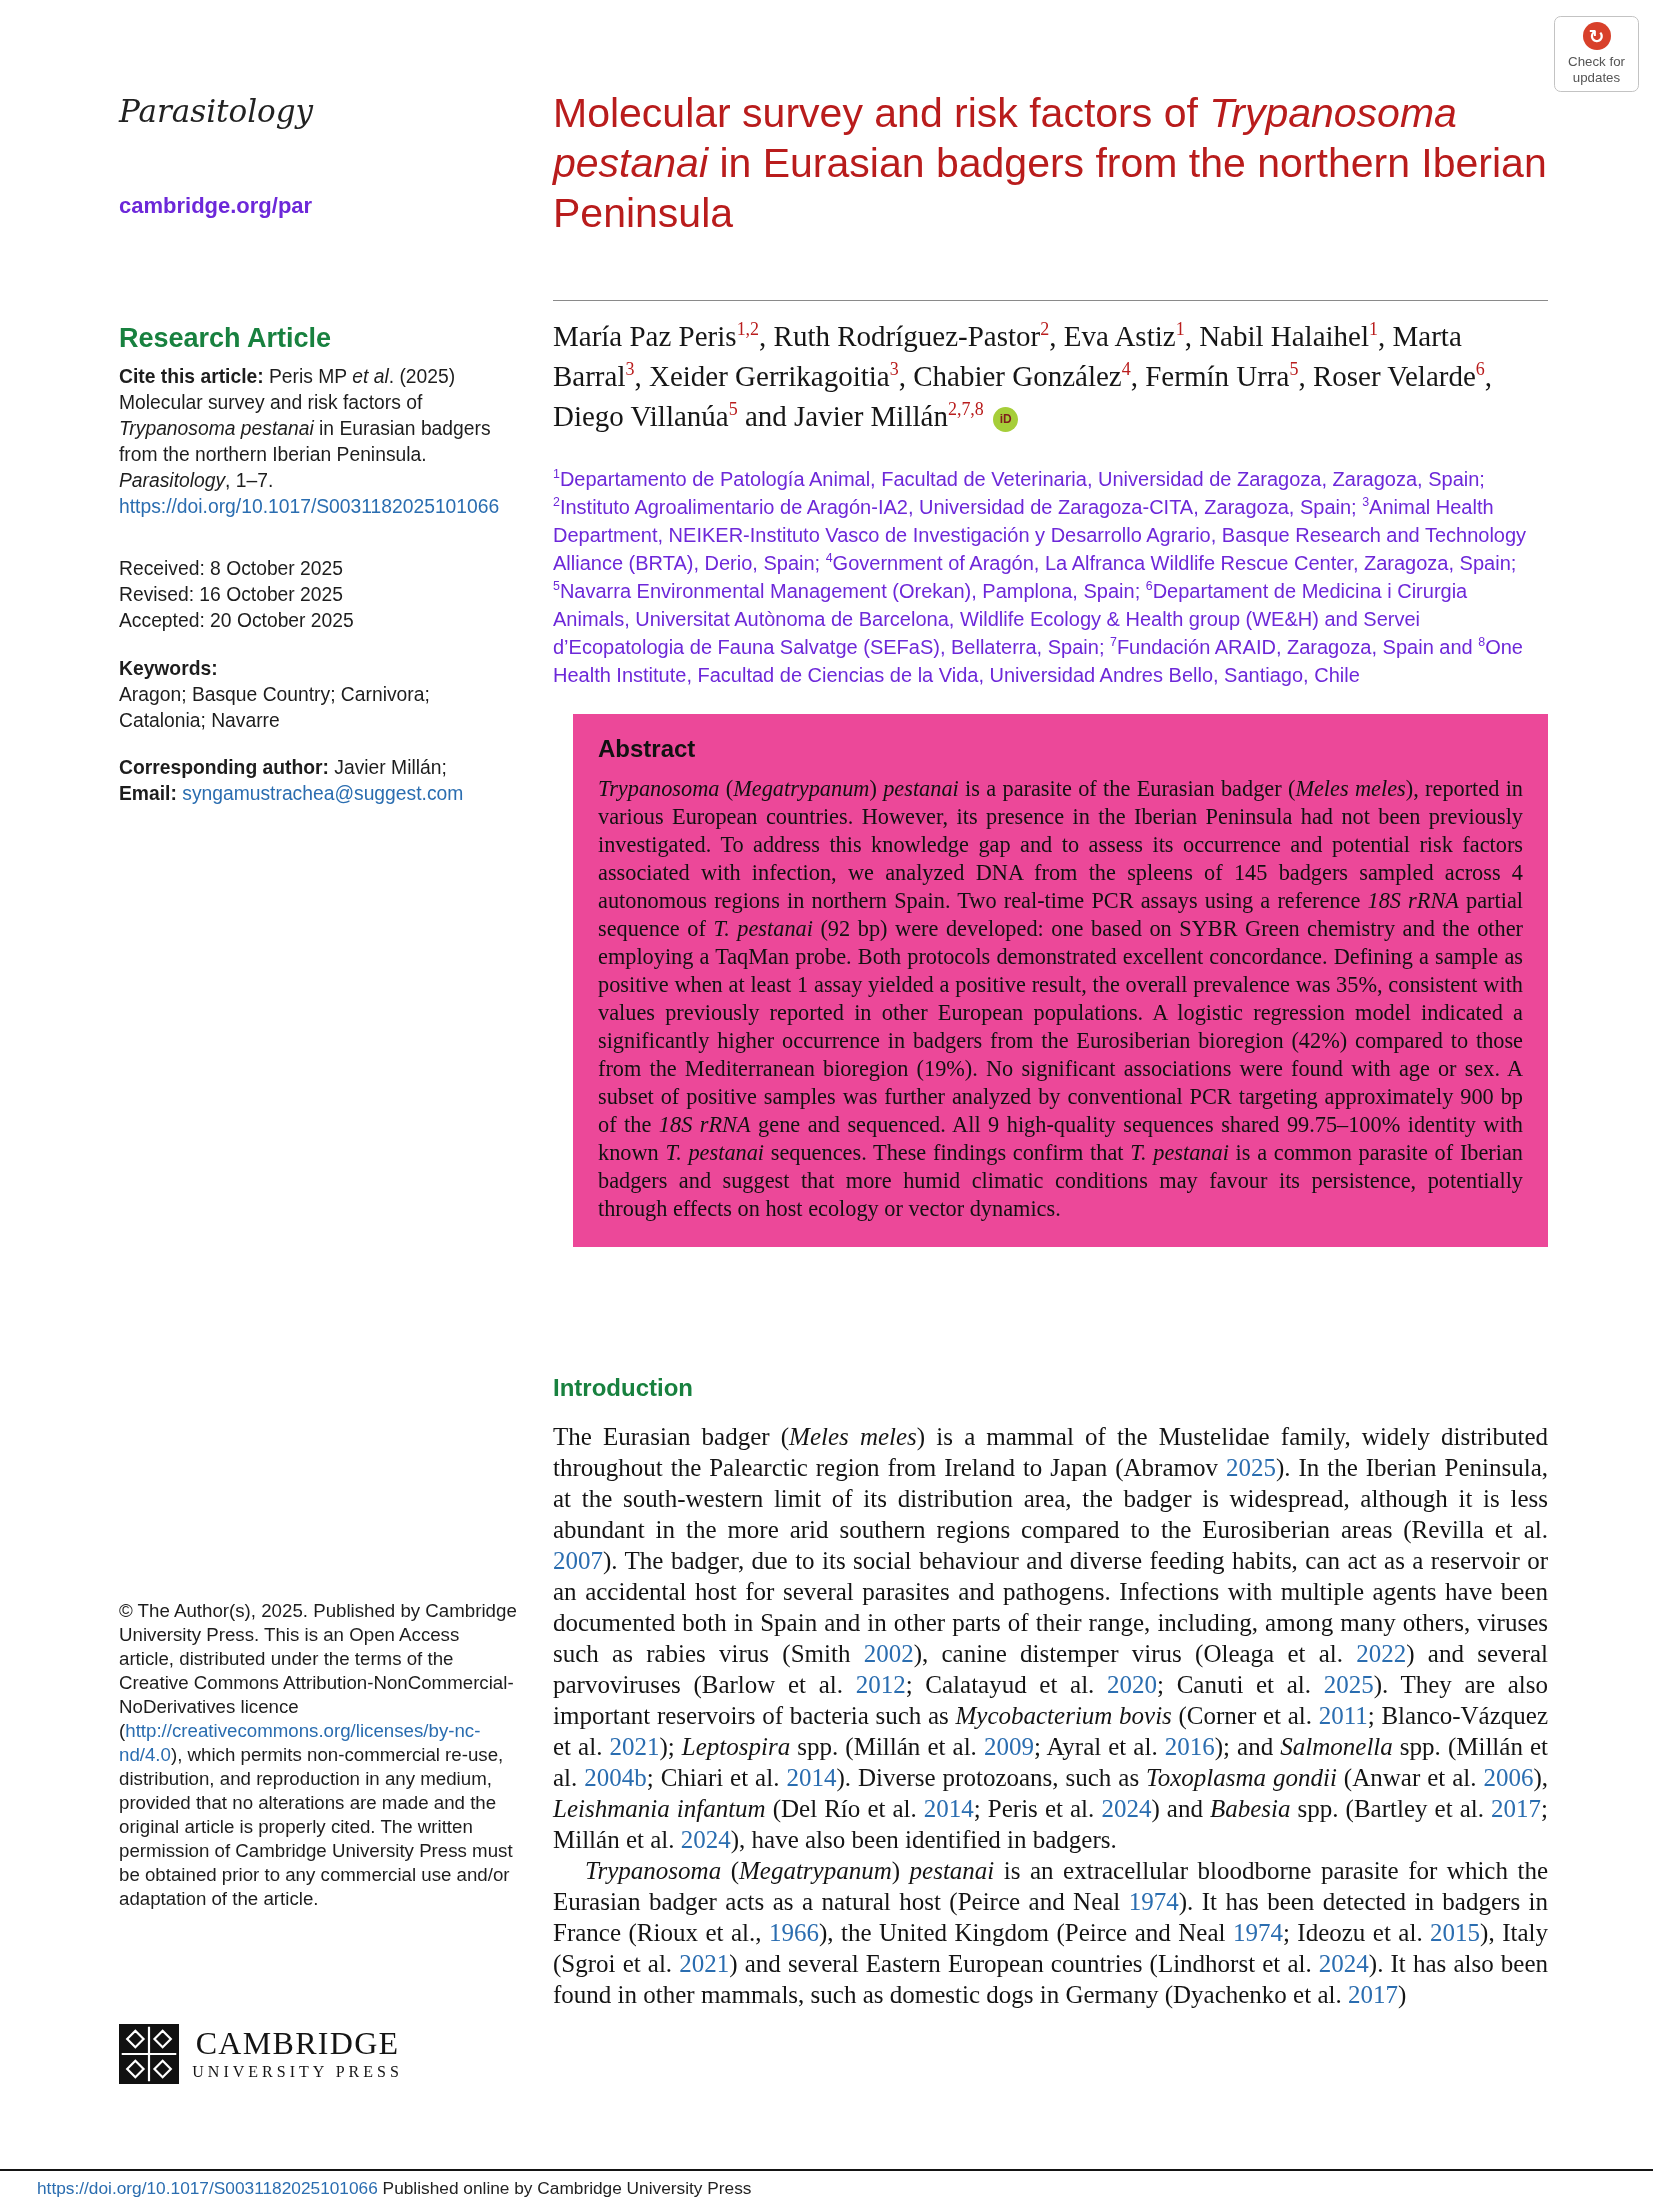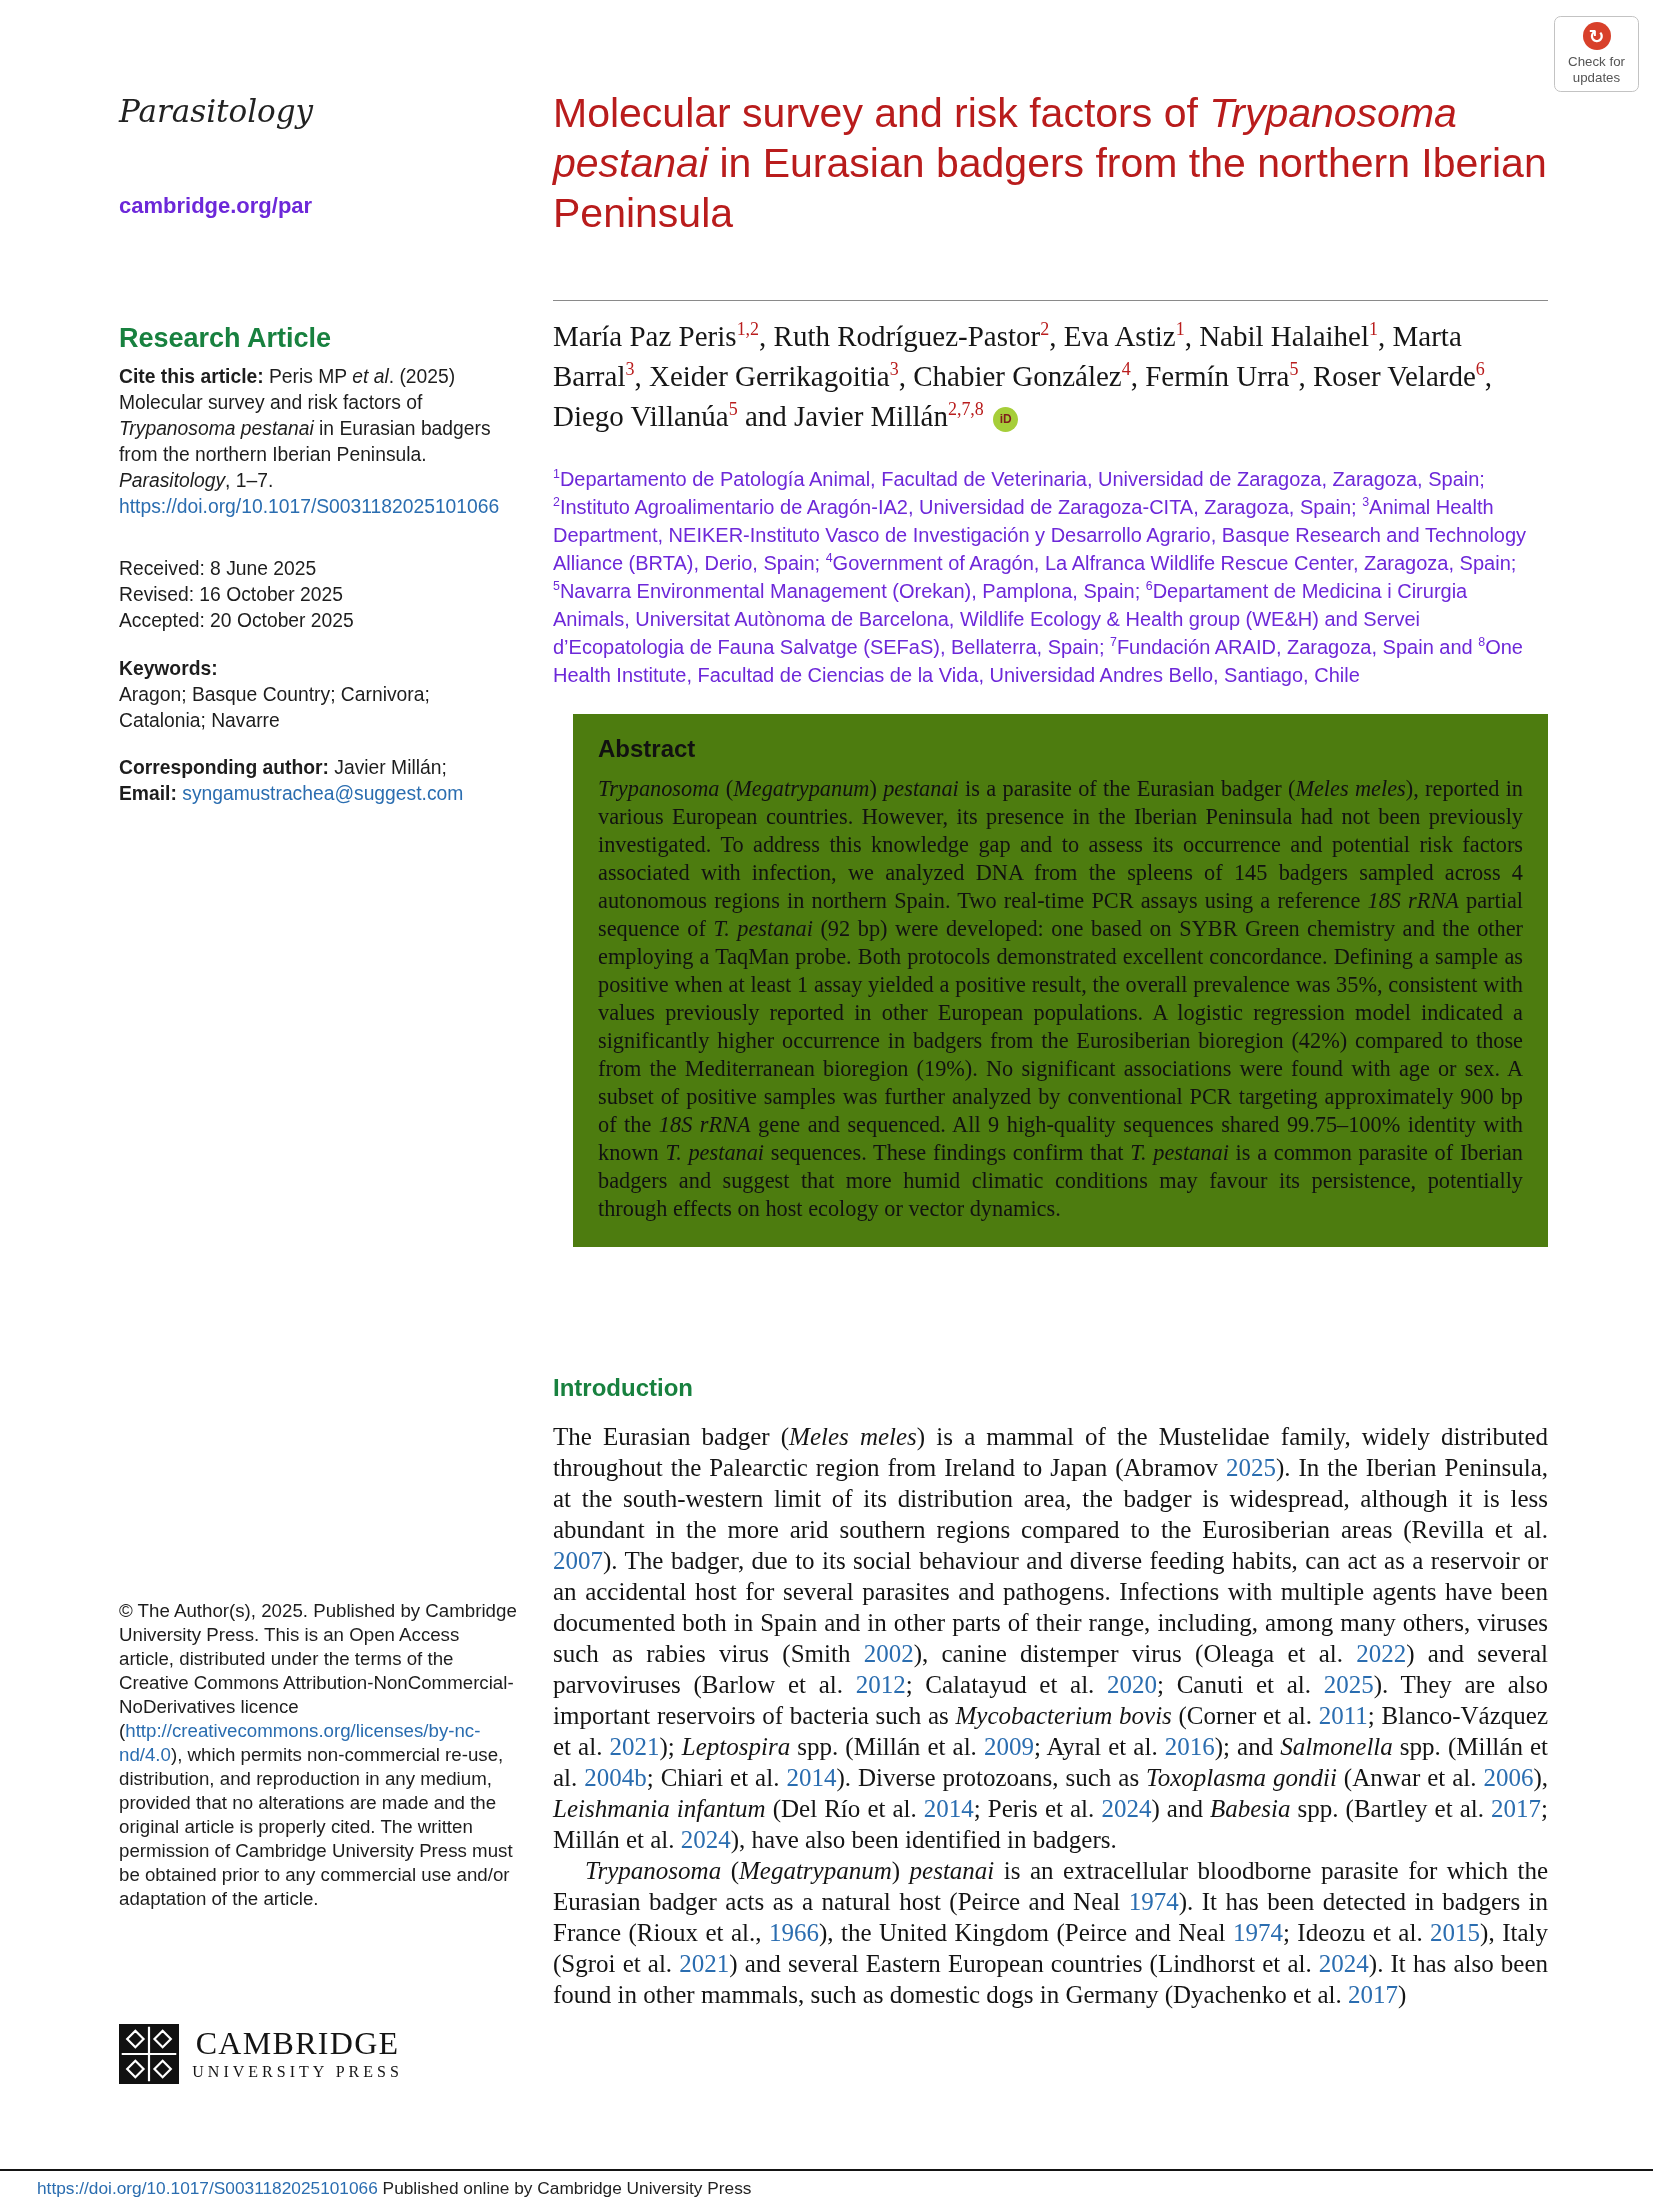--- a/index.html
+++ b/index.html
@@ -76,21 +76,21 @@
     background:#a6ce39; color:#7f1d1d; font-family:"Liberation Sans", sans-serif;
     font-size:12px; font-weight:bold; align-items:center; justify-content:center;
     vertical-align:middle; margin-left:9.3px; cursor:pointer;
   }
   .affiliations {
     position:absolute; top:377px; width:100%;
     font-family:"Liberation Sans", sans-serif; font-size:20px; line-height:28px; color:#6d28d9;
   }
   .abstract-box {
     position:absolute; top:626px; left:20px; width:975px;
-    background:#4d7c0f; padding:21.3px 25px 24px 25px;
+    background:#ec4899; padding:21.3px 25px 24px 25px;
   }
   .abstract-heading {
     font-family:"Liberation Sans", sans-serif; font-weight:bold; font-size:24px;
     color:#111; margin-bottom:12px;
   }
   .abstract-body { font-size:22.3px; line-height:28px; text-align:justify; color:#111; }
   .intro { position:absolute; top:1286px; width:100%; }
   .intro-heading {
     font-family:"Liberation Sans", sans-serif; font-weight:bold; font-size:24px;
     color:#18813f; margin-bottom:18.7px;
@@ -116,21 +116,21 @@
   </div>
 
   <aside class="sidebar">
     <div class="journal-name">Parasitology</div>
     <div class="journal-url">cambridge.org/par</div>
     <h2 class="article-type">Research Article</h2>
 
     <p class="side-block cite"><span class="rt-b">Cite this article:</span> Peris MP <span class="rt-i">et al</span>. (2025) Molecular survey and risk factors of <span class="rt-i">Trypanosoma pestanai</span> in Eurasian badgers from the northern Iberian Peninsula. <span class="rt-i">Parasitology</span>, 1–7. <a class="rt-link">https://doi.org/10.1017/S0031182025101066</a></p>
 
     <div class="side-block dates">
-      <div>Received: 8 June 2025</div>
+      <div>Received: 8 October 2025</div>
       <div>Revised: 16 October 2025</div>
       <div>Accepted: 20 October 2025</div>
     </div>
 
     <div class="side-block keywords">
       <div class="kw-label">Keywords:</div>
       <div>Aragon; Basque Country; Carnivora; Catalonia; Navarre</div>
     </div>
 
     <p class="side-block corresponding"><span class="rt-b">Corresponding author:</span> Javier Millán;<br><span class="rt-b">Email:</span> <a class="rt-link">syngamustrachea@suggest.com</a></p>

